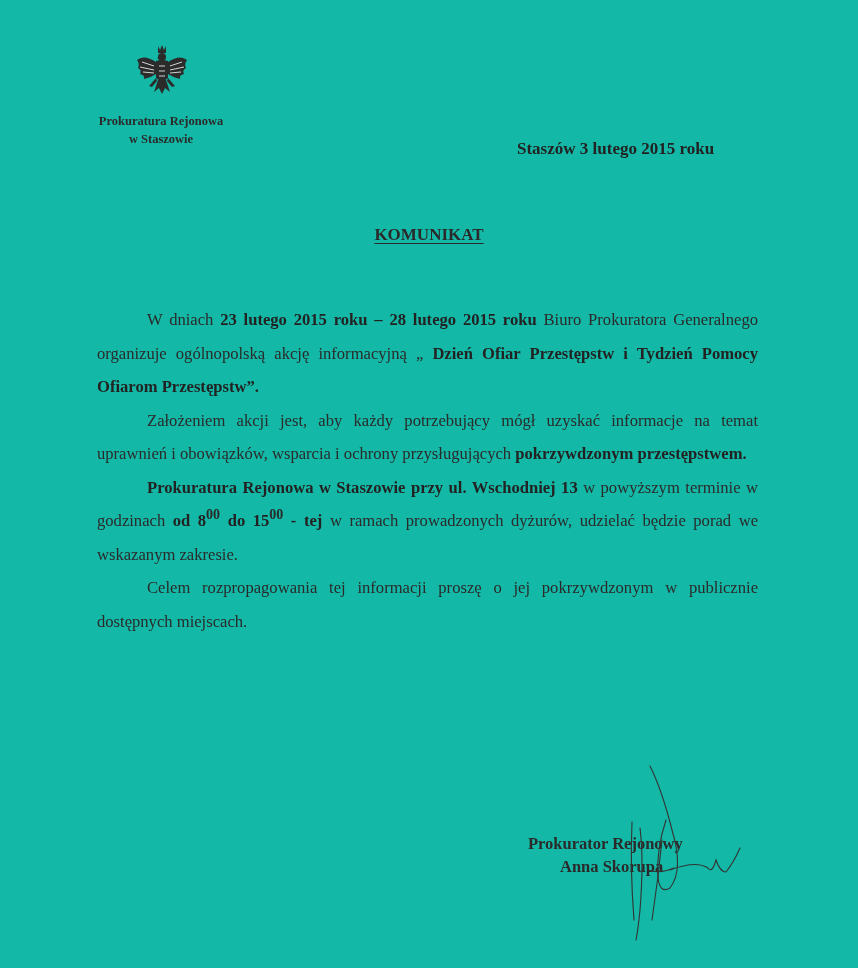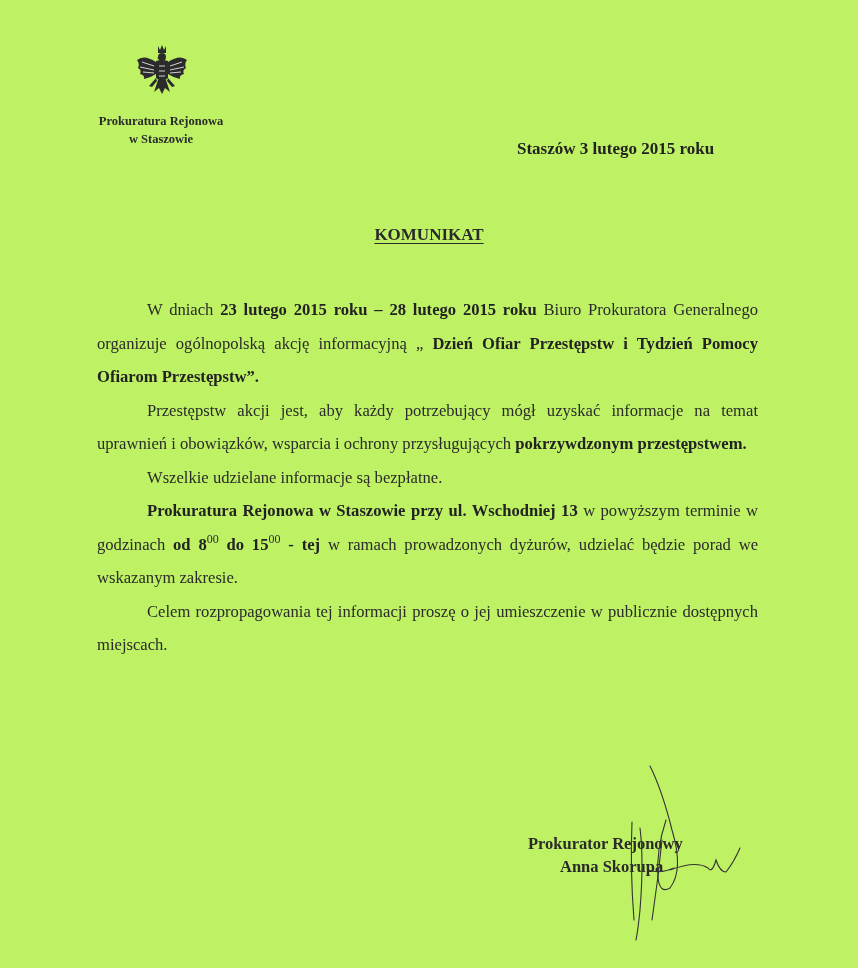--- a/index.html
+++ b/index.html
@@ -12,21 +12,21 @@
       height: 968px;
       position: relative;
       overflow: hidden;
       font-family: "Liberation Serif", serif;
       color: #222222;
     }
     .page {
       position: absolute;
       left: 0; top: 0;
       width: 858px; height: 968px;
-      background: #bef264;
+      background: #14b8a6;
     }
     .emblem {
       position: absolute;
       left: 134px;
       top: 44px;
       width: 56px;
       height: 62px;
     }
     .office {
       position: absolute;
@@ -58,37 +58,37 @@
       font-weight: bold;
       color: #2a2a2a;
     }
     .title span {
       text-decoration: underline;
       text-underline-offset: 3px;
     }
     .body-text {
       position: absolute;
       left: 97px;
-      top: 293px;
+      top: 303px;
       width: 661px;
       font-size: 16.6px;
       line-height: 33.5px;
       text-align: justify;
       color: #2a2a2a;
     }
     .body-text p {
       margin: 0;
       text-indent: 50px;
     }
     .body-text b { color: #222; }
     .body-text sup {
-      font-size: 12px;
+      font-size: 14px;
       line-height: 0;
       vertical-align: 7px;
-      font-weight: normal;
+      font-weight: bold;
     }
     .sig-block {
       position: absolute;
       left: 528px;
       top: 832px;
       font-size: 16.5px;
       font-weight: bold;
       line-height: 23px;
       color: #2a2a2a;
     }
@@ -139,24 +139,23 @@
   </div>
 
   <div class="date">Staszów 3 lutego 2015 roku</div>
 
   <div class="title">
     <span>KOMUNIKAT</span>
   </div>
 
   <div class="body-text">
     <p><span>W dniach </span><b>23 lutego 2015 roku – 28 lutego 2015 roku</b><span> Biuro Prokuratora Generalnego organizuje ogólnopolską akcję informacyjną „ </span><b>Dzień Ofiar Przestępstw i Tydzień Pomocy Ofiarom Przestępstw”.</b></p>
-    <p><span>Przestępstw akcji jest, aby każdy potrzebujący mógł uzyskać informacje na temat uprawnień i obowiązków, wsparcia i ochrony przysługujących </span><b>pokrzywdzonym przestępstwem.</b></p>
-    <p>Wszelkie udzielane informacje są bezpłatne.</p>
+    <p><span>Założeniem akcji jest, aby każdy potrzebujący mógł uzyskać informacje na temat uprawnień i obowiązków, wsparcia i ochrony przysługujących </span><b>pokrzywdzonym przestępstwem.</b></p>
     <p><b>Prokuratura Rejonowa w Staszowie przy ul. Wschodniej 13</b><span> w powyższym terminie w godzinach </span><b>od 8</b><sup>00</sup><b> do 15</b><sup>00</sup><b> - tej</b><span> w ramach prowadzonych dyżurów, udzielać będzie porad we wskazanym zakresie.</span></p>
-    <p>Celem rozpropagowania tej informacji proszę o jej umieszczenie w publicznie dostępnych miejscach.</p>
+    <p>Celem rozpropagowania tej informacji proszę o jej pokrzywdzonym w publicznie dostępnych miejscach.</p>
   </div>
 
   <div class="sig-block">
     <div>Prokurator Rejonowy</div>
     <div class="name">Anna Skorupa</div>
   </div>
 
   <svg class="signature" viewBox="0 0 180 200">
     <g fill="none" stroke="#333" stroke-width="1.1" stroke-linecap="round">
       <path d="M50 6 Q62 30 72 70 Q84 110 70 128 Q60 134 58 118 Q56 90 66 60"></path>

